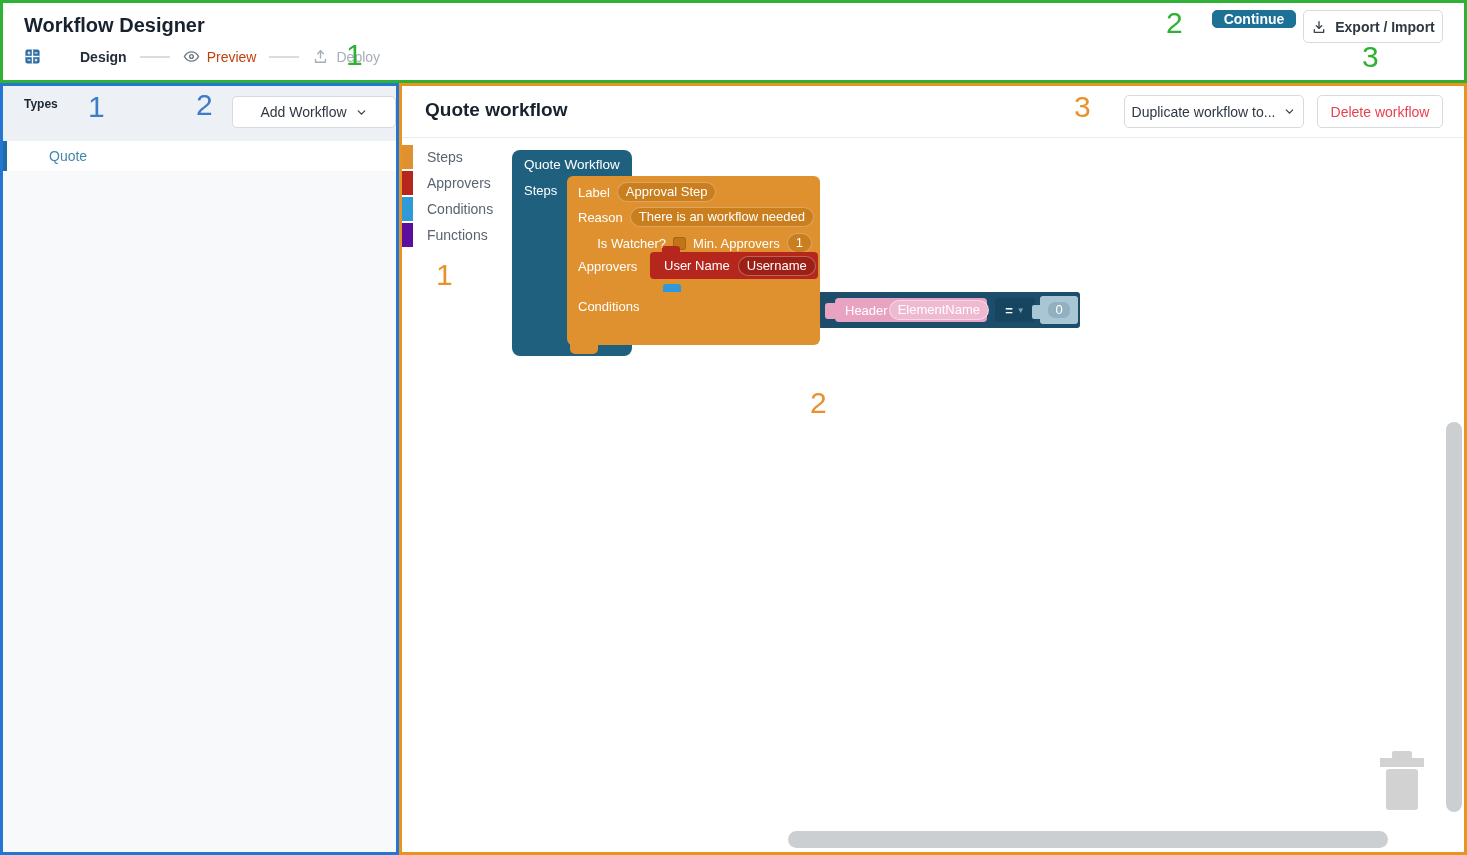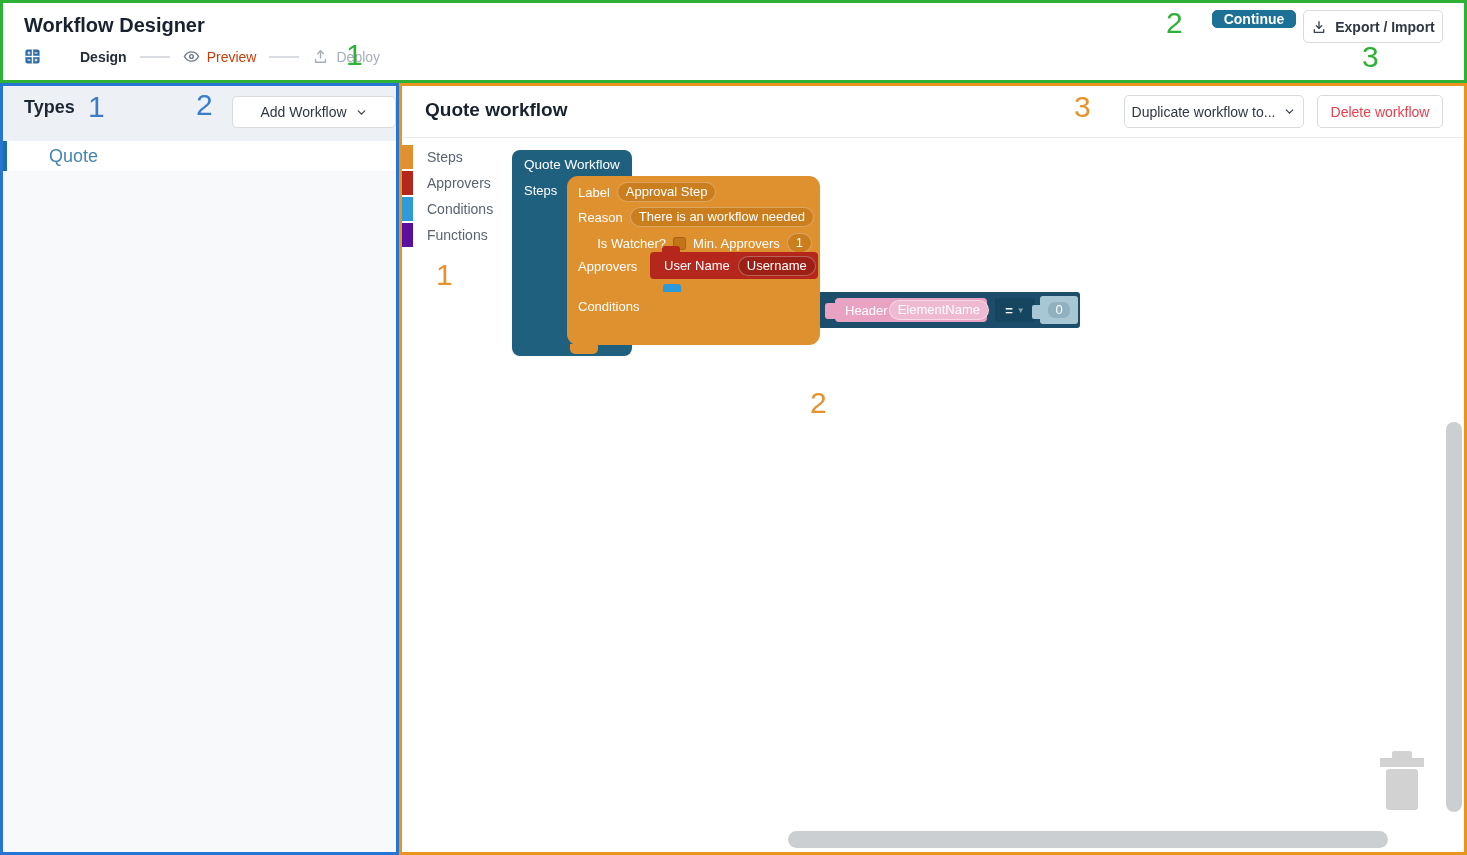--- a/index.html
+++ b/index.html
@@ -26,25 +26,25 @@
   .tab-disabled { color:#a6aeb8; font-weight:400; }
   .tab-dash { width:30px; height:2px; background:#d9dde2; }
 
   .btn { display:inline-flex; align-items:center; justify-content:center; gap:8px; border-radius:5px;
          font-size:14px; cursor:pointer; border:1px solid #d7dade; background:#fff; color:#2f3842; font-weight:600; }
   .btn-continue { position:absolute; left:1212px; top:10px; width:84px; height:18px; background:#1d7096; border:1px solid #1d7096; color:#fff; z-index:10; }
   .btn-export   { position:absolute; left:1303px; top:10px; width:140px; height:33px; z-index:10; }
 
   
   .sidebar-topstrip { position:absolute; left:3px; top:86px; width:393px; height:55px; background:#edf1f5; z-index:5; }
-  .sidebar-title { position:absolute; left:24px; top:97px; font-size:18px; font-weight:700; color:#1c2733; z-index:10; }
+  .sidebar-title { position:absolute; left:24px; top:97px; font-size:12px; font-weight:700; color:#1c2733; z-index:10; }
   .btn-addworkflow { position:absolute; left:232px; top:96px; width:164px; height:32px; font-weight:500; z-index:10; }
   .sidebar-item { position:absolute; left:3px; top:141px; width:393px; height:30px; background:#ffffff; display:flex; align-items:center; z-index:6; cursor:pointer; }
   .sidebar-item .sel-bar { width:4px; height:30px; background:#1d6fa3; }
-  .sidebar-item .item-label { margin-left:42px; font-size:18px; color:#4586ad; }
+  .sidebar-item .item-label { margin-left:42px; font-size:14px; color:#4586ad; }
 
   
   .main-title { position:absolute; left:425px; top:99px; font-size:19px; font-weight:700; color:#18222e; z-index:10; }
   .btn-duplicate { position:absolute; left:1124px; top:95px; width:180px; height:33px; font-weight:500; z-index:10; }
   .btn-delete    { position:absolute; left:1317px; top:95px; width:126px; height:33px; color:#e8404f; font-weight:500; z-index:10; }
   .main-divider  { position:absolute; left:402px; top:137px; width:1062px; height:1px; background:#e9ecef; z-index:5; }
 
   
   .toolbox { position:absolute; left:402px; top:144px; z-index:10; }
   .tb-row { display:flex; align-items:center; height:26px; cursor:pointer; }
@@ -53,21 +53,21 @@
   .bar-0 { background:#e0912f; } .bar-1 { background:#b5271d; }
   .bar-2 { background:#2f9ad8; } .bar-3 { background:#5c0f9e; }
 
   
   .blk { position:absolute; color:#fff; font-size:13px; }
   .blk-expr { left:818px; top:292px; width:262px; height:36px; background:#1c4d6b; border-radius:3px; z-index:11; }
   .blk-root { left:512px; top:150px; width:120px; height:206px; background:#20607f; border-radius:8px; z-index:12; }
   .blk-root .root-title { position:absolute; left:12px; top:7px; font-size:13.5px; }
   .blk-root .root-steps { position:absolute; left:12px; top:33px; }
   .orange-tab { position:absolute; left:570px; top:344px; width:28px; height:10px; background:#e0912f; border-radius:0 0 5px 5px; z-index:13; }
-  .blk-step { left:567px; top:176px; width:253px; height:169px; background:#e0912f; border-radius:11px; z-index:13; }
+  .blk-step { left:567px; top:176px; width:253px; height:169px; background:#e0912f; border-radius:6px; z-index:13; }
   .srow { position:absolute; left:11px; display:flex; align-items:center; gap:7px; height:22px; white-space:nowrap; }
   .srow-1 { top:5px; }  .srow-2 { top:30px; } .srow-3 { top:56px; left:auto; right:8px; }
   .lbl-approvers { position:absolute; left:11px; top:83px; }
   .lbl-conditions { position:absolute; left:11px; top:123px; }
   .fld { display:inline-flex; align-items:center; border-radius:10px; padding:1px 8px; line-height:16px; font-size:13px; color:#fff; }
   .fld-orange { background:#ca7e1e; border:1px solid rgba(255,255,255,0.30); }
   .fld-red    { background:#9c2015; border:1px solid rgba(255,255,255,0.30); }
   .fld-blue   { background:#217cb8; border:1px solid rgba(255,255,255,0.30); }
   .fld-pink   { background:#efb9d1; border:1px solid rgba(255,255,255,0.45); }
   .fld-gray   { background:#91b1c0; border-radius:7px; padding:0 7px; }

